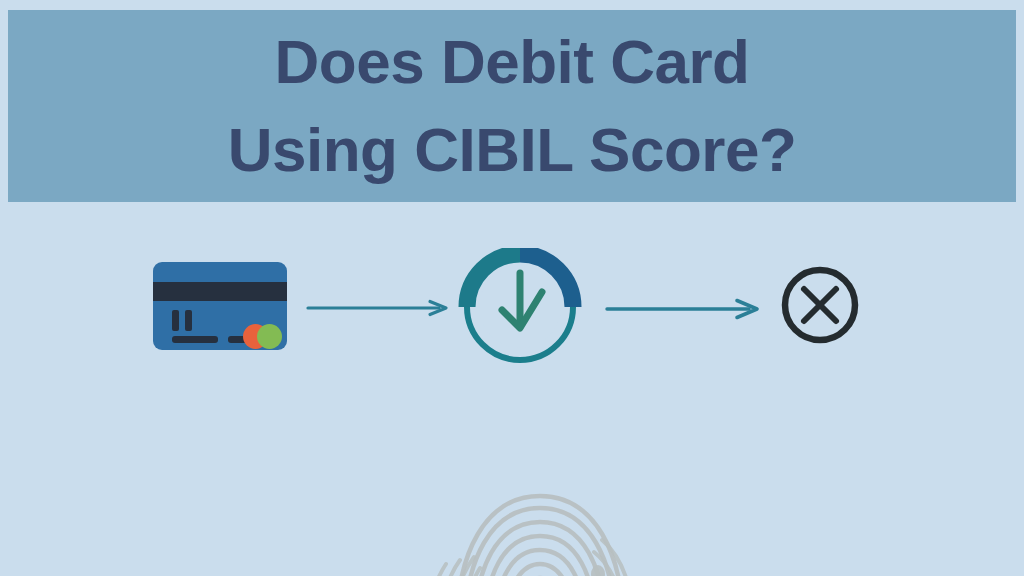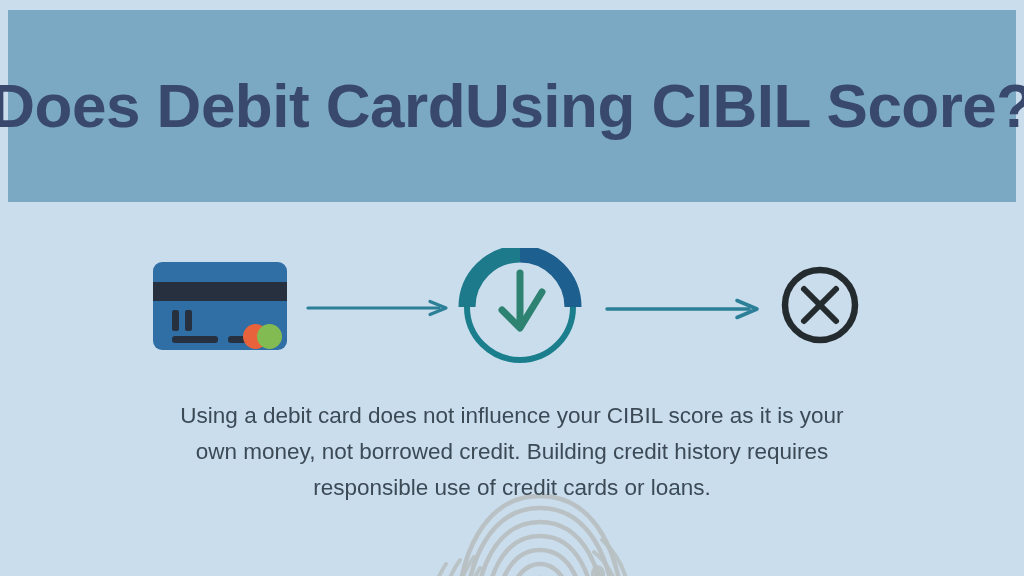--- a/index.html
+++ b/index.html
@@ -30,21 +30,21 @@
     height: 192px;
     background: #7ba8c3;
   }
   #title-block {
     position: absolute;
     left: 0;
     top: 0;
     width: 100%;
     height: 100%;
     display: flex;
-    flex-direction: row;
+    flex-direction: column;
     align-items: center;
     justify-content: center;
     text-align: center;
   }
   .title-line {
     color: #39496e;
     font-size: 62px;
     font-weight: bold;
     line-height: 1.42;
     letter-spacing: -0.5px;
@@ -236,19 +236,14 @@
     </svg>
 
     <svg id="x-circle-icon" viewBox="0 0 80 80" fill="none">
       <circle cx="40" cy="40" r="35" stroke="#242b2f" stroke-width="6.5" fill="none"></circle>
       <path d="M24 24 L56 56" stroke="#242b2f" stroke-width="6" stroke-linecap="round"></path>
       <path d="M56 24 L24 56" stroke="#242b2f" stroke-width="6" stroke-linecap="round"></path>
     </svg>
 
   </div>
 
-  <div id="body-copy">
-    <div class="body-line">Using a debit card does not influence your CIBIL score as it is your</div>
-    <div class="body-line">own money, not borrowed credit. Building credit history requires</div>
-    <div class="body-line">responsible use of credit cards or loans.</div>
-  </div>
 
 </div>
 
 </body></html>

